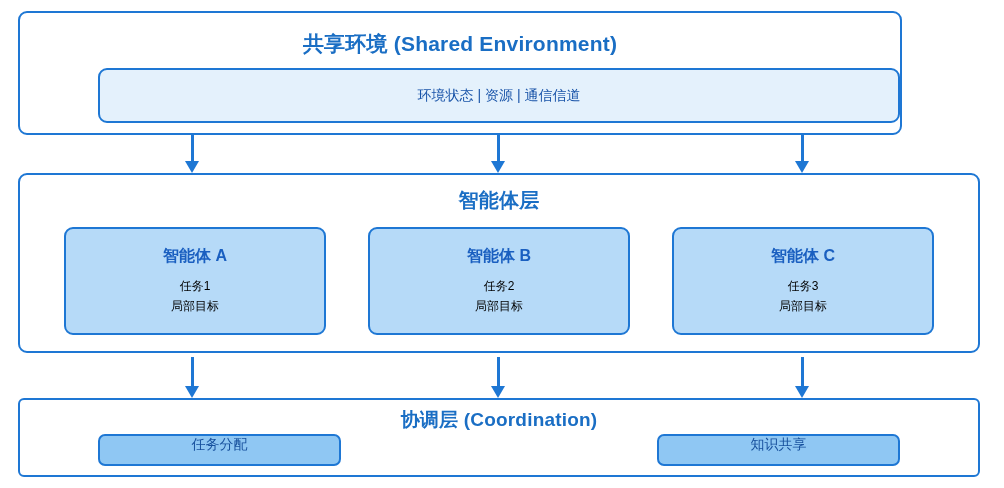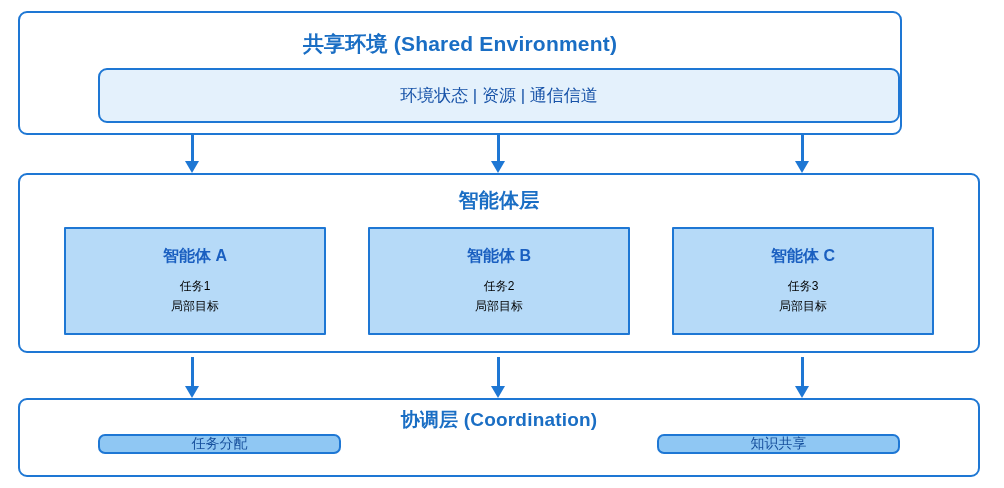--- a/index.html
+++ b/index.html
@@ -59,21 +59,21 @@
     box-sizing: border-box;
     border: 2.5px solid #1e77d4;
     border-radius: 9px;
     background: #e4f1fc;
     display: flex;
     align-items: center;
     justify-content: center;
   }
   #shared-env-inner .inner-text {
     color: #1853a8;
-    font-size: 17px;
+    font-size: 14px;
   }
 
   
   #agent-layer {
     left: 18px;
     top: 173px;
     width: 962px;
     height: 180px;
   }
   #agent-layer-title {
@@ -89,21 +89,21 @@
     display: flex;
     justify-content: space-between;
     padding: 0 44px;
     box-sizing: border-box;
   }
   .agent-card {
     box-sizing: border-box;
     width: 262px;
     height: 108px;
     border: 2.5px solid #1e77d4;
-    border-radius: 1px;
+    border-radius: 9px;
     background: #b6daf8;
     display: flex;
     flex-direction: column;
     align-items: center;
     justify-content: center;
   }
   .agent-card .card-title {
     color: #1a5fc0;
     font-weight: bold;
     font-size: 16px;
@@ -114,45 +114,45 @@
     font-size: 12px;
     line-height: 20px;
   }
 
   
   #coord-layer {
     left: 18px;
     top: 398px;
     width: 962px;
     height: 79px;
+    border-radius: 6px;
   }
   #coord-layer-title {
     top: 7px;
     font-size: 19px;
   }
   .coord-pills {
     position: absolute;
     left: 0;
     top: 34px;
     width: 100%;
     height: 34px;
     display: flex;
     justify-content: space-between;
     padding: 0 78px;
     box-sizing: border-box;
   }
   .coord-pill {
     box-sizing: border-box;
     width: 243px;
-    height: 20px;
+    height: 32px;
     border: 2.5px solid #1e77d4;
     border-radius: 7px;
     background: #8fc7f3;
     display: flex;
-    align-items: center;
     justify-content: center;
     color: #17509d;
     font-size: 14px;
   }
 
   
   .arrow {
     position: absolute;
     width: 14px;
   }

